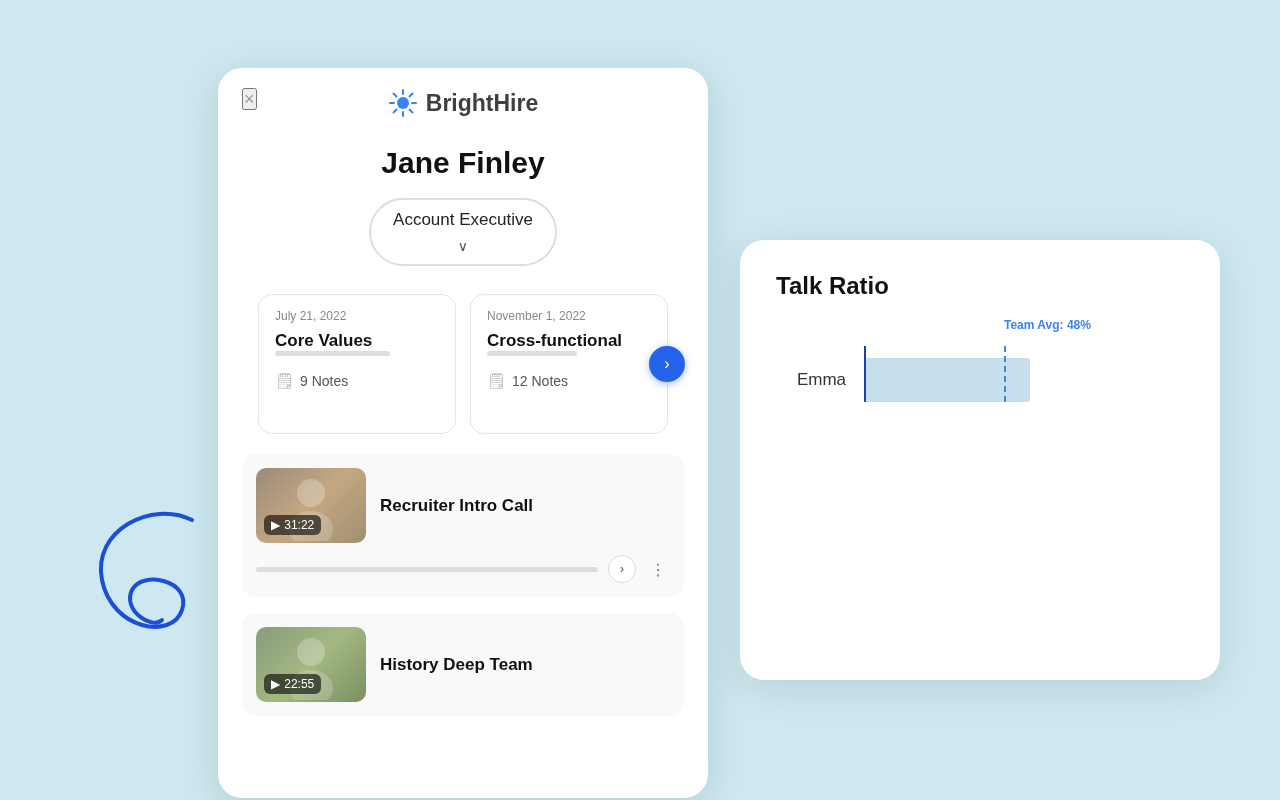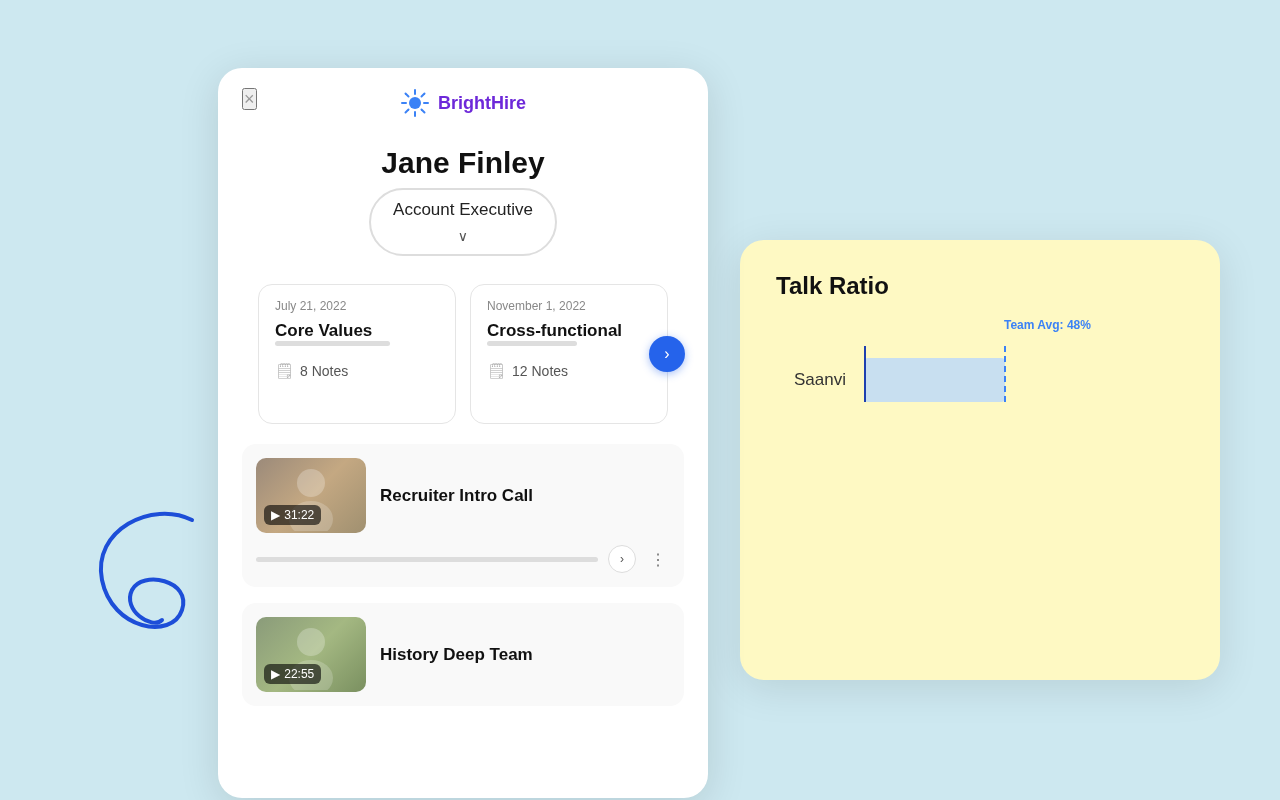--- a/index.html
+++ b/index.html
@@ -55,31 +55,31 @@
       line-height: 1;
     }
 
     .logo-area {
       display: flex;
       align-items: center;
       gap: 8px;
     }
 
     .logo-text {
-      font-size: 18px;
+      font-size: 23px;
       font-weight: 700;
-      color: #6d28d9;
+      color: #404040;
     }
 
     .candidate-name {
       text-align: center;
       font-size: 30px;
       font-weight: 800;
       color: #111;
-      margin: 28px 0 8px;
+      margin: 28px 0 18px;
     }
 
     .role-dropdown {
       display: flex;
       align-items: center;
       justify-content: center;
       margin: 0 auto 28px;
       border: 2px solid #ddd;
       border-radius: 50px;
       padding: 10px 22px;
@@ -273,21 +273,21 @@
       padding: 4px;
     }
 
     
     .chart-panel {
       position: absolute;
       right: 60px;
       top: 240px;
       width: 480px;
       height: 440px;
-      background: #fef9c3;
+      background: #ffffff;
       border-radius: 24px;
       box-shadow: 0 8px 40px rgba(0,0,0,0.10);
       z-index: 5;
       padding: 32px 36px;
     }
 
     .chart-title {
       font-size: 24px;
       font-weight: 800;
       color: #111;
@@ -364,21 +364,21 @@
   </div>
 
   <div class="interview-row">
 
     <div class="interview-card">
       <div class="card-date">July 21, 2022</div>
       <div class="card-title">Core Values</div>
       <div class="card-bar"></div>
       <div class="card-notes">
         <span class="notes-icon">🗒</span>
-        <span>8 Notes</span>
+        <span>9 Notes</span>
       </div>
     </div>
 
     <div class="interview-card" style="position:relative;">
       <div class="card-date">November 1, 2022</div>
       <div class="card-title">Cross-functional</div>
       <div class="card-bar" style="width:55%;"></div>
       <div class="card-notes">
         <span class="notes-icon">🗒</span>
         <span>12 Notes</span>
@@ -432,27 +432,27 @@
 
 <div class="chart-panel">
   <div class="chart-title">Talk Ratio</div>
 
   <div style="position:relative; flex:1;">
 
     <div style="position:absolute; left:228px; top:-10px; color:#3b82f6; font-size:12px; font-weight:600; white-space:nowrap;">Team Avg: 48%</div>
 
     <div style="padding-top:30px;">
 
-
       <div class="chart-row">
-        <div class="chart-label">Saanvi</div>
+        <div class="chart-label">Emma</div>
         <div class="chart-bar-container">
-          <div class="chart-bar" style="width:44%;"></div>
+          <div class="chart-bar" style="width:52%;"></div>
         </div>
       </div>
+
 
 
     </div>
 
     <div style="position:absolute; left:88px; top:18px; bottom:0; width:2px; background:#1e40af;"></div>
 
     <div style="position:absolute; left:228px; top:18px; bottom:0; width:0; border-left:2.5px dashed #3b82f6;"></div>
 
   </div>
 </div>

